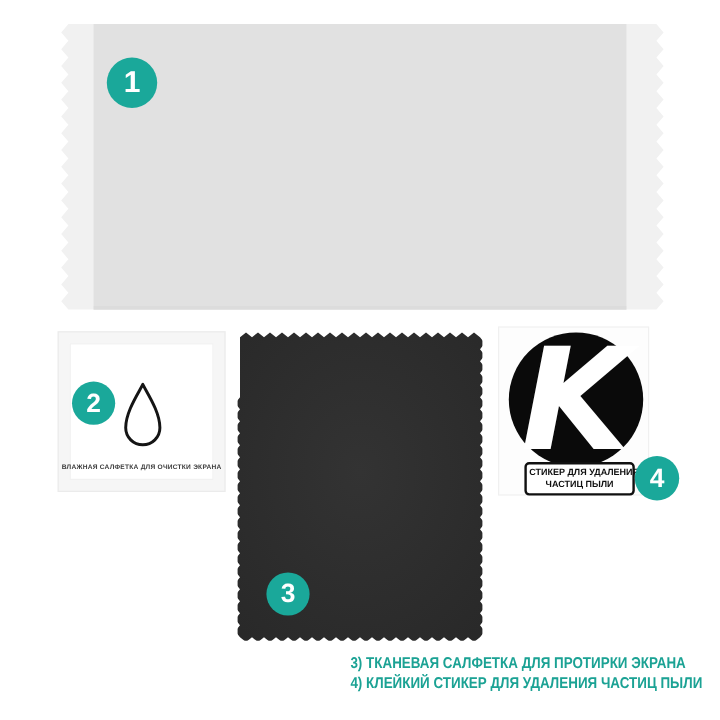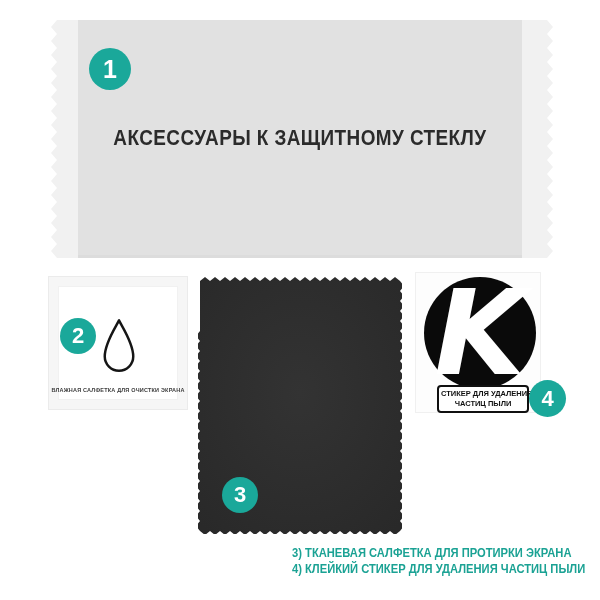--- a/index.html
+++ b/index.html
@@ -67,23 +67,20 @@
 </head>
 <body>
 
 <div class="stage">
 
   <svg class="envelope-svg" width="506" height="240" viewBox="0 0 506 240">
     <path fill="#f1f1f1" d="M8,1 L498,1 l6,7 -6,7 6,7 -6,7 6,7 -6,7 6,7 -6,7 6,7 -6,7 6,7 -6,7 6,7 -6,7 6,7 -6,7 6,7 -6,7 6,7 -6,7 6,7 -6,7 6,7 -6,7 6,7 -6,7 6,7 -6,7 6,7 -6,7 6,7 -6,7 6,7 -6,7 L8,239 l-6,-7 6,-7 -6,-7 6,-7 -6,-7 6,-7 -6,-7 6,-7 -6,-7 6,-7 -6,-7 6,-7 -6,-7 6,-7 -6,-7 6,-7 -6,-7 6,-7 -6,-7 6,-7 -6,-7 6,-7 -6,-7 6,-7 -6,-7 6,-7 -6,-7 6,-7 -6,-7 6,-7 -6,-7 6,-7 -6,-7 6,-7 Z"></path>
     <rect x="29" y="1" width="444" height="238" fill="#e1e1e1"></rect>
     <rect x="29" y="236" width="444" height="3" fill="#d9d9d9" opacity="0.6"></rect>
   </svg>
-  <div class="envelope-title-wrap">
-    <div class="kit-title">АКСЕССУАРЫ К ЗАЩИТНОМУ СТЕКЛУ</div>
-  </div>
   <div class="badge badge-1">
     <span>1</span>
   </div>
 
   <div class="wipe-card">
     <div class="wipe-inner"></div>
     <svg class="droplet" width="38" height="58" viewBox="0 0 40 60">
       <path d="M20,3 C16,11 5,27 5,41 A15,15 0 0 0 35,41 C35,27 24,11 20,3 Z" fill="none" stroke="#151515" stroke-width="2.6" stroke-linejoin="round"></path>
     </svg>
     <div class="wipe-caption">ВЛАЖНАЯ САЛФЕТКА ДЛЯ ОЧИСТКИ ЭКРАНА</div>

